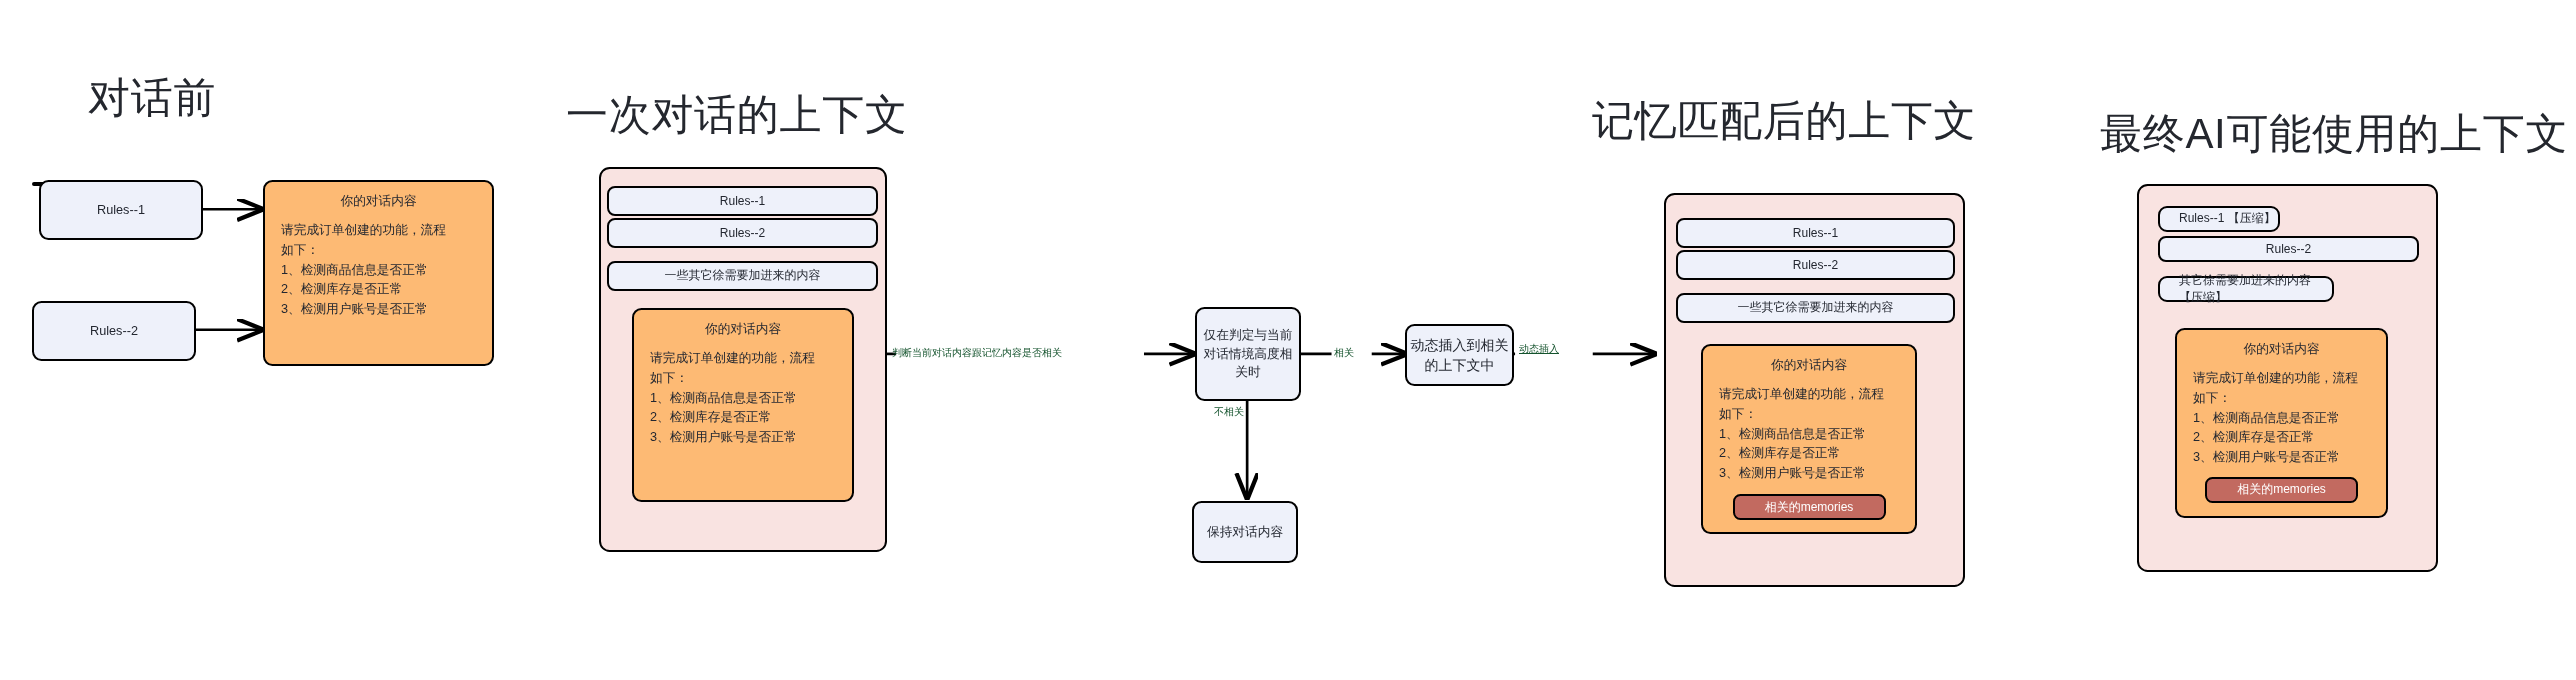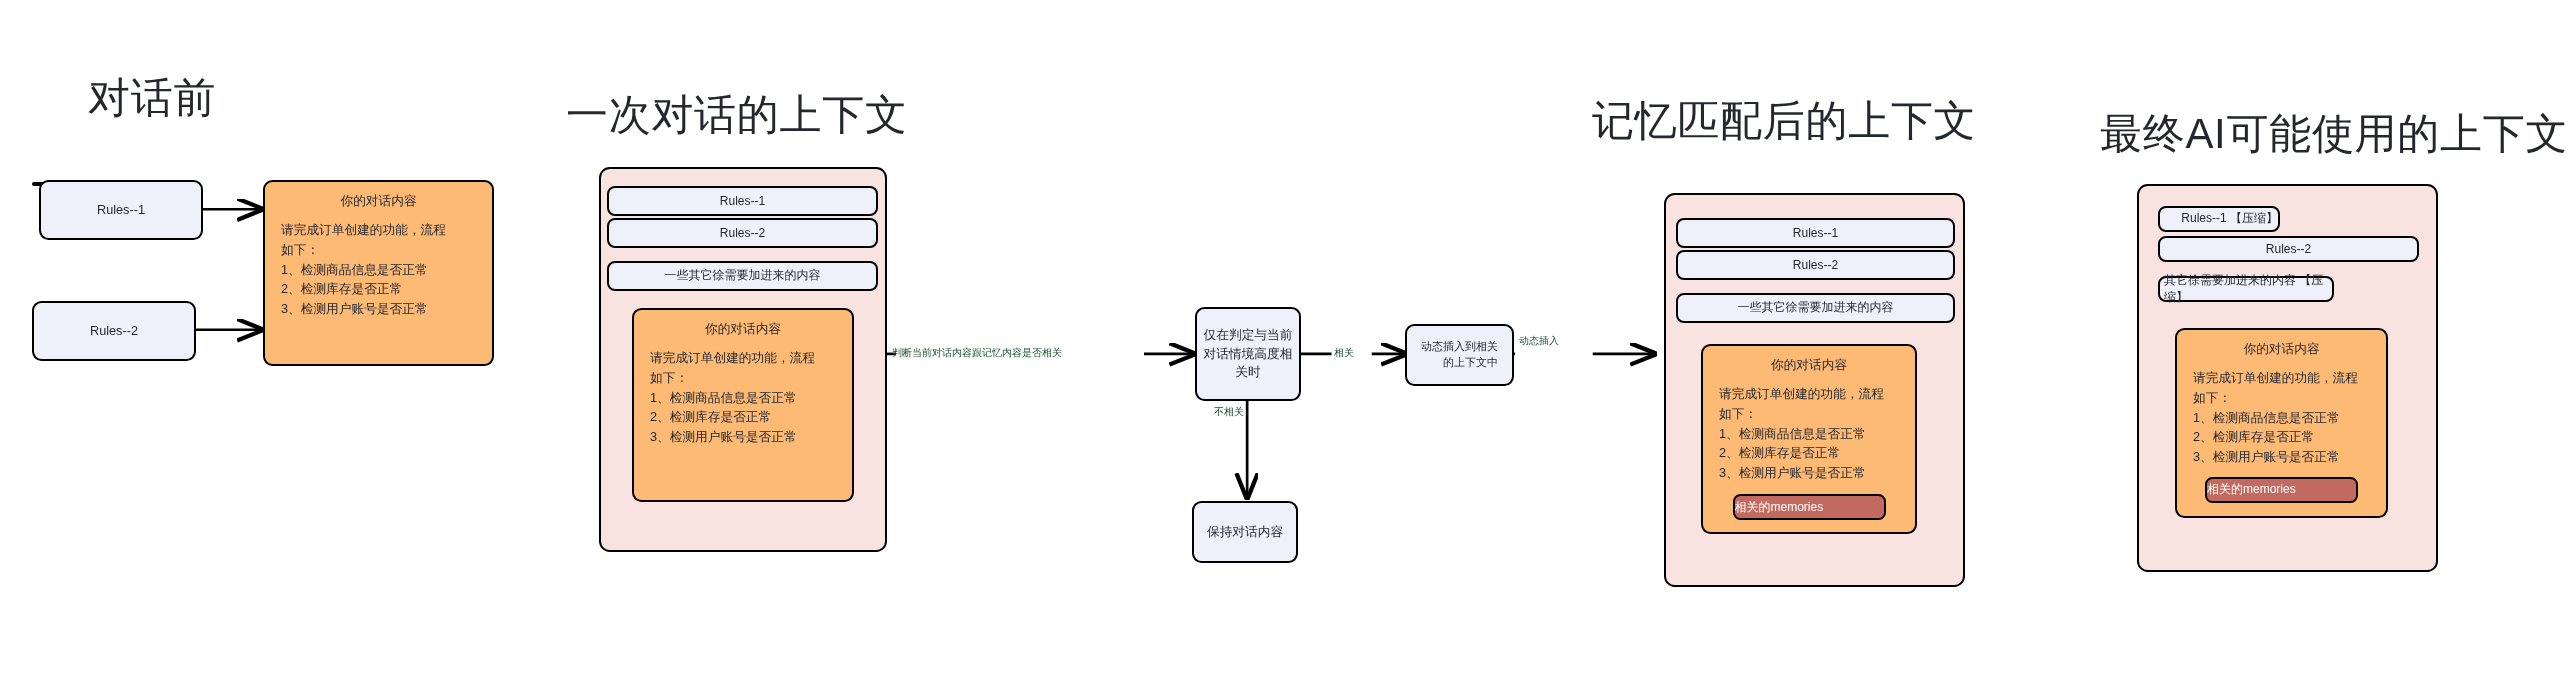--- a/index.html
+++ b/index.html
@@ -24,36 +24,36 @@
   .pink{
     background:#f9e3e1;border:2px solid #000;border-radius:10.7px;
     box-sizing:border-box;
   }
   
   .strip{
     background:#eef1fa;border:2px solid #000;border-radius:8px;
     box-sizing:border-box;display:flex;align-items:center;justify-content:center;
     font-size:12px;color:#232730;
   }
-  .strip-left{justify-content:flex-end;padding-left:4px;}
+  .strip-left{justify-content:flex-start;padding-left:19px;border-radius:9px;}
   
   .conv{
     background:#fdba74;border:2px solid #000;border-radius:9.4px;
     box-sizing:border-box;padding:0;
   }
   .conv-title{
     text-align:center;font-size:12.7px;margin:0;padding:10.7px 0 0 0;line-height:1.3;
   }
   .conv-body{
     font-size:12.7px;line-height:1.55;white-space:pre-line;
     padding:12px 0 0 16px;
   }
   .mem-btn{
     background:#c26a60;border:2px solid #000;border-radius:7.4px;
-    color:#ffffff;font-size:12px;display:flex;align-items:center;justify-content:flex-start;
+    color:#ffffff;font-size:12px;display:flex;align-items:center;justify-content:center;
     box-sizing:border-box;
   }
   
   .edge-label{
     font-size:10px;color:#14532d;white-space:nowrap;background:transparent;
   }
   svg.edges{position:absolute;left:0;top:0;width:2576px;height:681px;overflow:visible;pointer-events:none;}
 </style>
 </head>
 <body>
@@ -128,26 +128,26 @@
 
 <div class="abs node" style="left:1195px;top:307px;width:106px;height:94px;font-size:12.7px;line-height:1.45;white-space:pre-line;">
   <span>仅在判定与当前
 对话情境高度相
 关时</span>
 </div>
 
 <div class="abs edge-label" style="left:1334px;top:346px;">相关</div>
 <div class="abs edge-label" style="left:1214px;top:405px;">不相关</div>
 
-<div class="abs node" style="left:1405px;top:324px;width:109px;height:62px;font-size:11px;line-height:1.45;white-space:pre-line;text-align:right;">
+<div class="abs node" style="left:1405px;top:324px;width:109px;height:62px;font-size:14px;line-height:1.45;white-space:pre-line;">
   <span>动态插入到相关
 的上下文中</span>
 </div>
 
-<div class="abs edge-label" style="left:1519px;top:334px;">动态插入</div>
+<div class="abs edge-label" style="left:1519px;top:342px;text-decoration:underline;">动态插入</div>
 
 <div class="abs node" style="left:1192px;top:501px;width:106px;height:62px;font-size:12.7px;">
   <span>保持对话内容</span>
 </div>
 
 <div class="abs title" style="left:1592px;top:100px;">记忆匹配后的上下文</div>
 
 <div class="abs pink" style="left:1664px;top:193px;width:301px;height:394px;"></div>
 
 <div class="abs strip" style="left:1676px;top:218px;width:279px;height:29.5px;">

